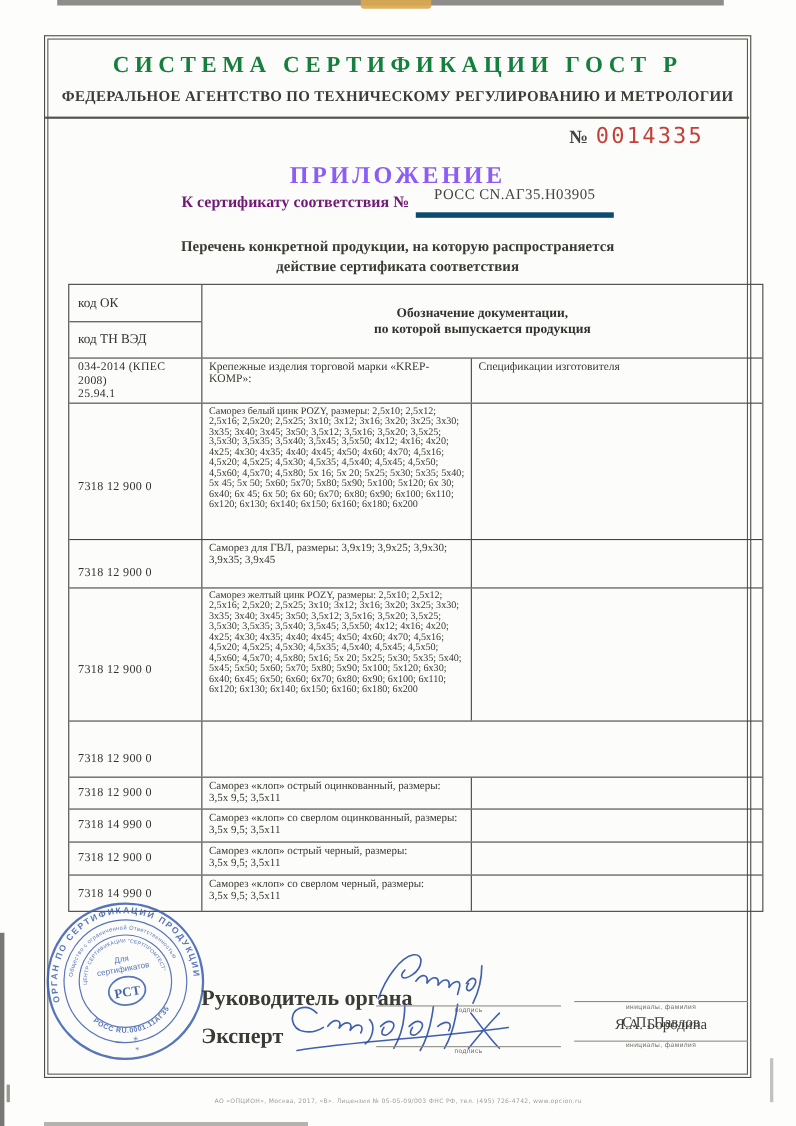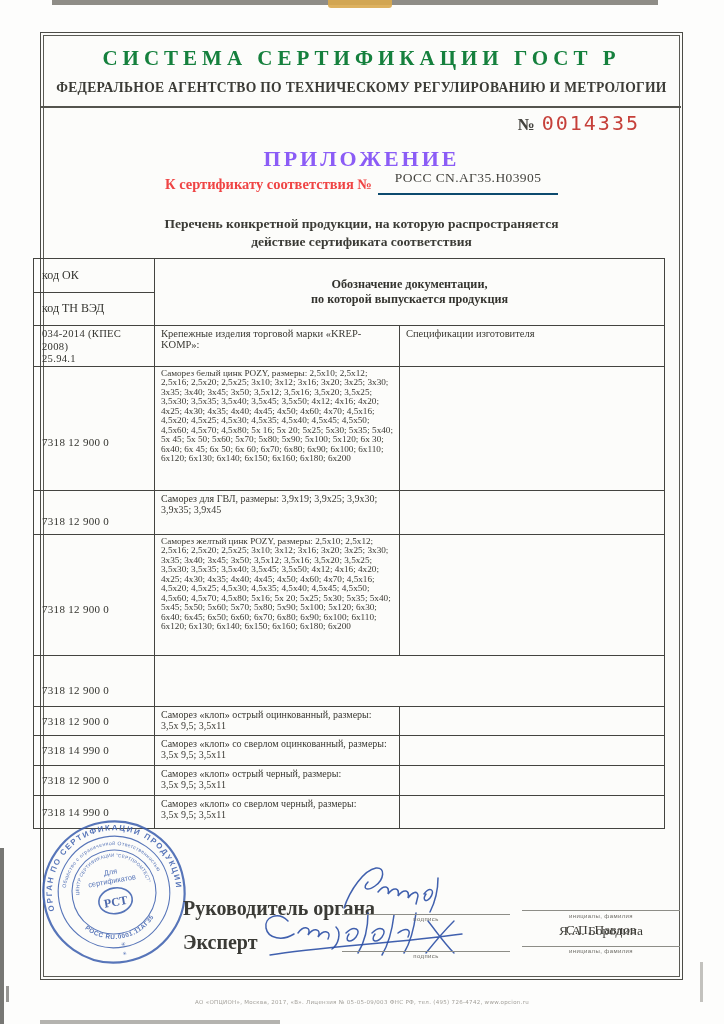--- a/index.html
+++ b/index.html
@@ -32,28 +32,28 @@
   .agency{top:80px;font-size:13.6px;font-weight:bold;letter-spacing:.3px;color:#3b3b36;}
   .hdr-divider{left:41px;top:106px;width:640px;height:2px;background:#54544e;}
 
   .serial{top:111px;left:420px;width:220px;text-align:right;white-space:nowrap;}
   .serial .pre{font-size:17px;color:#44433e;margin-right:7px;font-weight:bold;}
   .serial .num{font-family:"DejaVu Sans Mono", monospace;font-size:20px;color:#c6403a;letter-spacing:2px;}
 
   .appendix{top:146px;font-size:22px;font-weight:bold;letter-spacing:3px;color:#8b5cf6;}
 
   .certline{top:176px;font-size:14.5px;}
-  .certline .lbl{font-weight:bold;color:#ef4444;}
-  .certline .fill{display:inline-block;border-bottom:2px solid #0c4a6e;min-width:180px;margin-left:6px;vertical-align:baseline;}
+  .certline .lbl{font-weight:bold;color:#701a75;}
+  .certline .fill{display:inline-block;border-bottom:5px solid #0c4a6e;min-width:180px;margin-left:6px;vertical-align:baseline;}
   .certline .fill span{position:relative;top:-7px;font-size:13.5px;letter-spacing:.4px;color:#45443f;}
 
   .subtitle{top:215px;font-size:13.5px;font-weight:bold;line-height:17.5px;white-space:pre-line;color:#3b3b36;}
 
   
-  .ctable{position:absolute;left:33px;top:258px;width:630px;border:1.2px solid #444440;background:transparent;}
+  .ctable{position:absolute;left:62px;top:258px;width:630px;border:1.2px solid #444440;background:transparent;}
   .trow{display:flex;border-bottom:1px solid #444440;}
   .trow:last-child{border-bottom:none;}
   .c1{width:121px;min-width:121px;border-right:1px solid #444440;display:flex;align-items:center;padding:2px 4px 2px 8px;box-sizing:border-box;overflow:hidden;}
   .c2{width:245px;min-width:245px;border-right:1px solid #444440;padding:2px 6px;box-sizing:border-box;overflow:hidden;}
   .c3{flex:1;padding:2px 6px;box-sizing:border-box;overflow:hidden;}
   .hrow .c1{flex-direction:column;align-items:stretch;padding:0;}
   .h-half{flex:1;display:flex;align-items:center;padding-left:8px;font-size:12px;color:#33332e;}
   .h-half.topcell{border-bottom:1px solid #444440;}
   .th2{display:flex;align-items:center;justify-content:center;text-align:center;font-size:12.2px;font-weight:bold;line-height:15.5px;white-space:pre-line;color:#33332e;}
   .codeblock{font-size:11px;letter-spacing:.3px;white-space:pre-line;line-height:12.5px;color:#33332e;}

